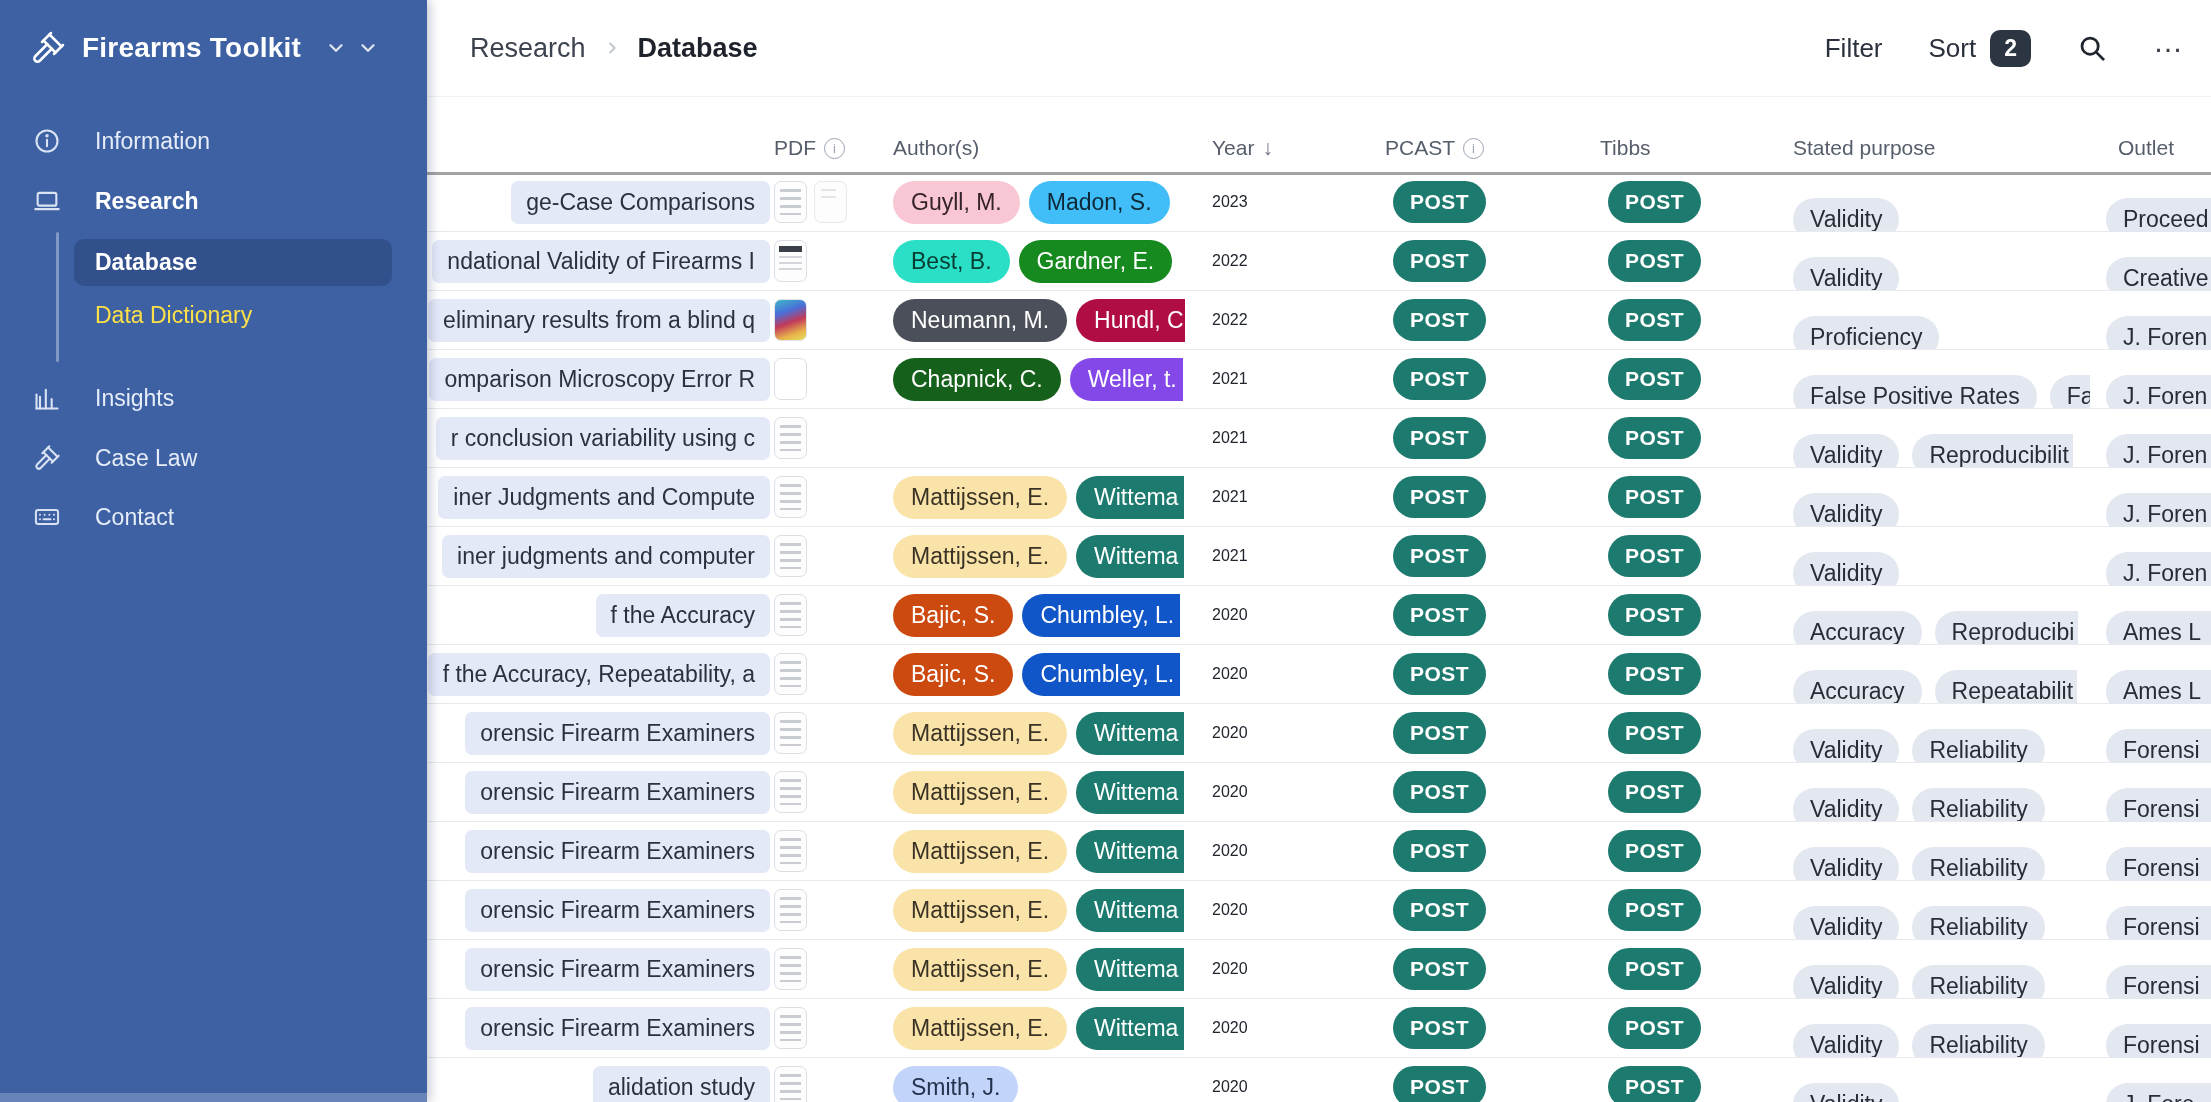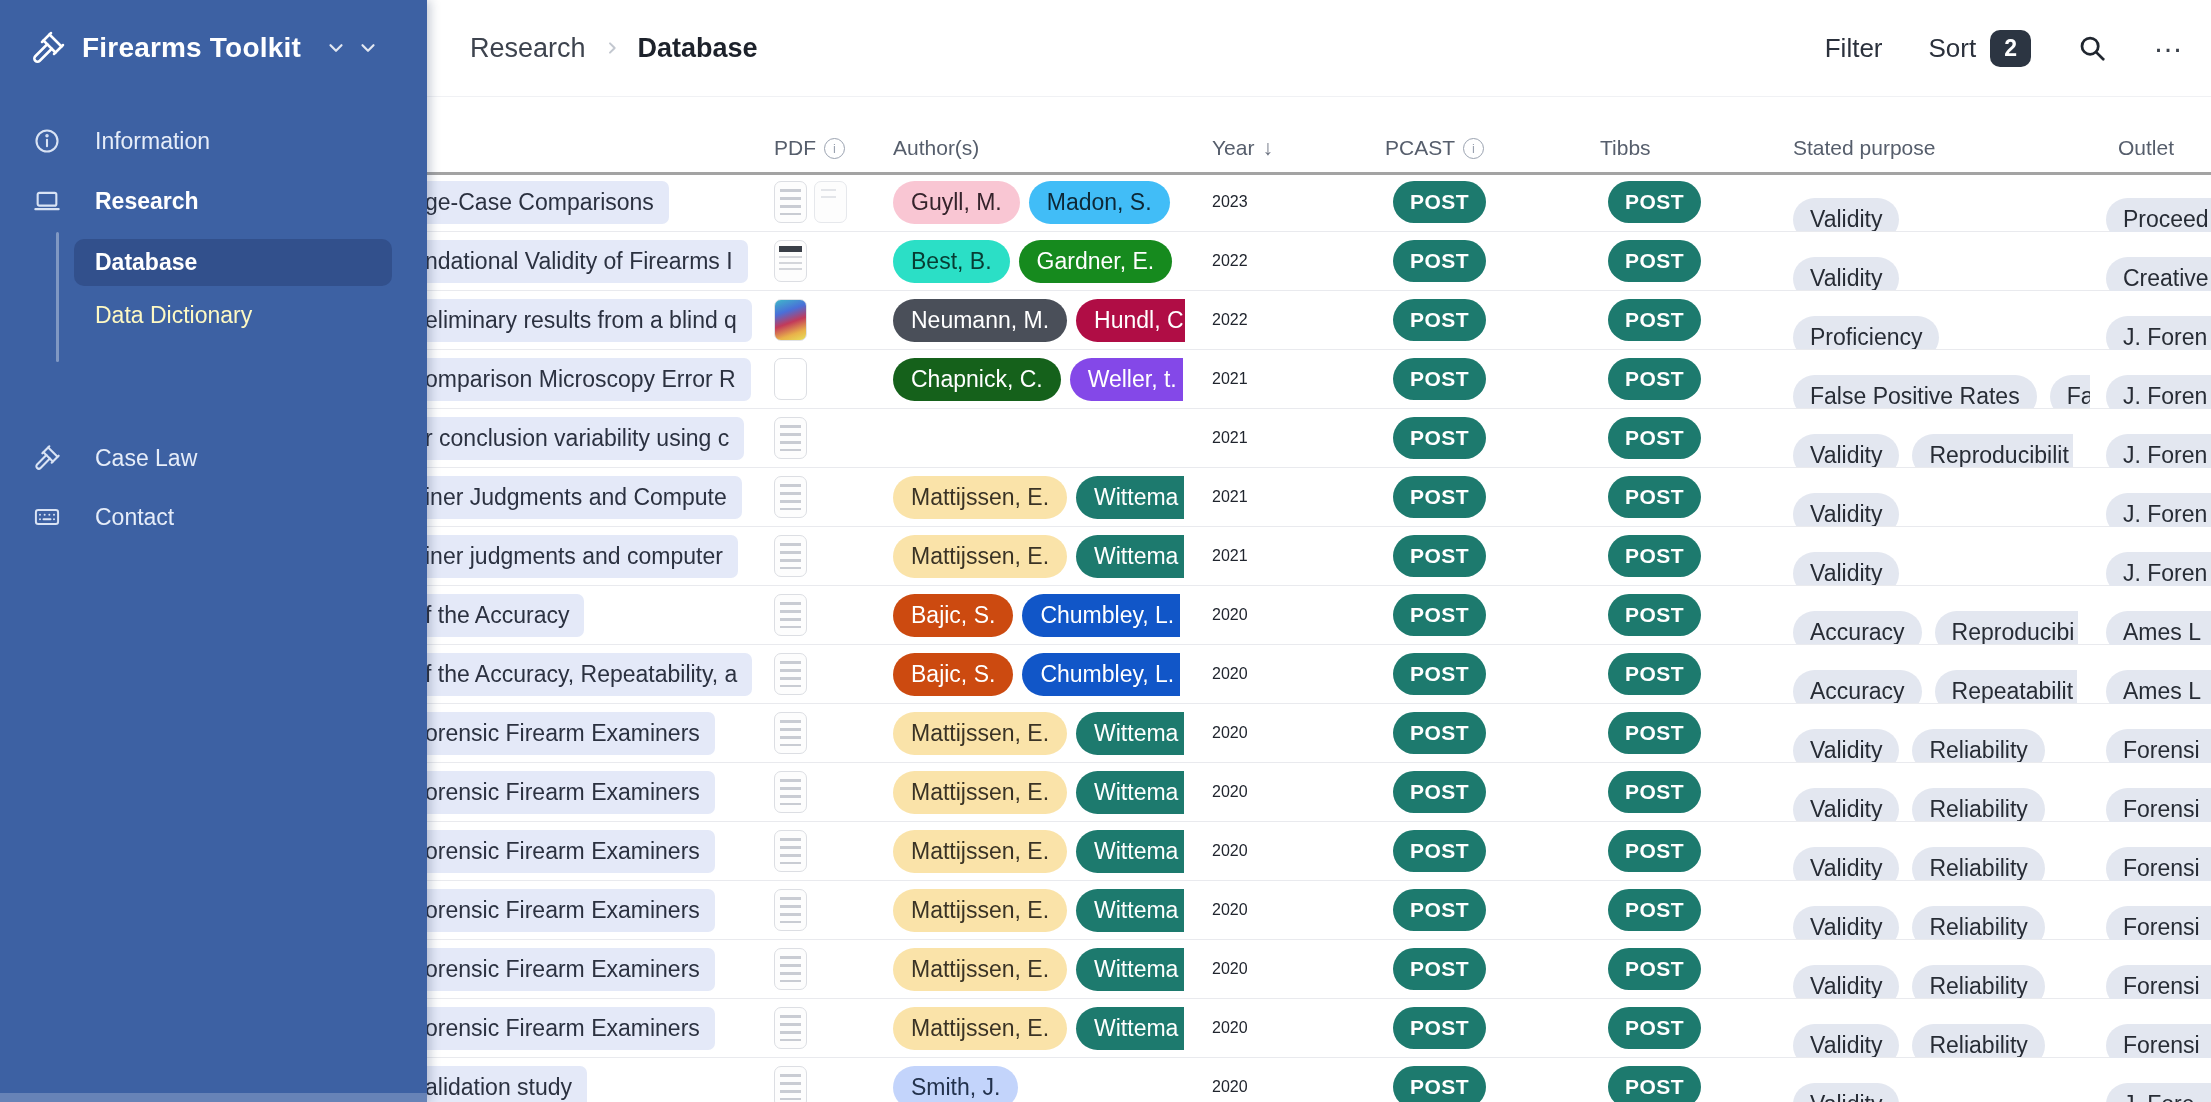--- a/index.html
+++ b/index.html
@@ -19,42 +19,42 @@
   .sb-title{font-size:28px;font-weight:bold;letter-spacing:.2px;white-space:nowrap;}
   .sb-chevrons{display:flex;gap:10px;margin-left:8px;color:rgba(255,255,255,.85);}
   .sb-chevrons svg{width:22px;height:22px;}
   .nav-item{position:absolute;left:0;width:427px;height:46px;display:flex;align-items:center;color:#e6edf9;font-size:23px;cursor:default;}
   .nav-item .nicon{position:absolute;left:33px;width:28px;height:28px;color:#d9e3f4;}
   .nav-item .nlabel{position:absolute;left:95px;white-space:nowrap;}
   .nav-bold .nlabel{font-weight:bold;color:#ffffff;}
   .nav-sub .nlabel{left:95px;}
   .nav-active-pill{position:absolute;left:74px;top:239px;width:318px;height:47px;background:#32508c;border-radius:10px;}
   .nav-active .nlabel{font-weight:bold;color:#ffffff;}
-  .nav-dim .nlabel{color:#fef9c3;}
+  .nav-dim .nlabel{color:#fde047;}
   .sub-line{position:absolute;left:56px;top:232px;width:3px;height:130px;background:rgba(255,255,255,.35);border-radius:2px;}
   
   .topbar{position:absolute;left:0;top:0;width:2211px;height:96px;background:#fff;border-bottom:1px solid #f0f1f4;z-index:20;}
   .breadcrumb{position:absolute;left:470px;top:0;height:96px;display:flex;align-items:center;gap:18px;font-size:27px;color:#3d434e;}
   .breadcrumb .crumb-sep{color:#c2c7cf;width:16px;height:16px;}
   .breadcrumb .crumb-current{font-weight:bold;color:#1d222b;}
   .top-actions{position:absolute;right:26px;top:0;height:96px;display:flex;align-items:center;gap:46px;}
   .ta-text{font-size:26px;color:#2b313c;cursor:pointer;}
   .sort-group{display:flex;align-items:center;gap:14px;cursor:pointer;}
   .sort-badge{background:#2c3542;color:#fff;font-weight:bold;font-size:23px;border-radius:10px;padding:5px 14px;}
   .icon-btn{width:30px;height:30px;color:#20262f;cursor:pointer;}
   .ellipsis-btn{font-size:30px;color:#3a404a;letter-spacing:2px;cursor:pointer;line-height:10px;padding-bottom:12px;}
   
   .thead{position:absolute;left:0;top:132px;width:2211px;height:40px;border-bottom:3px solid #a3a3a3;font-size:21px;color:#565e6c;z-index:5;}
   .th{position:absolute;top:4px;display:flex;align-items:center;gap:8px;white-space:nowrap;}
   .info-i{display:inline-flex;align-items:center;justify-content:center;width:19px;height:19px;border:1.5px solid #9aa2b0;border-radius:50%;font-size:13px;color:#9aa2b0;font-style:normal;}
   .sort-arrow{font-size:21px;color:#6b7280;}
   .rows{position:absolute;left:0;top:173px;width:2211px;z-index:4;}
   .row{position:relative;width:2211px;height:58px;border-bottom:1px solid #e9eaee;background:#fff;}
   .cell{position:absolute;top:0;height:58px;display:flex;align-items:center;}
-  .title-cell{left:410px;width:360px;overflow:visible;}
+  .title-cell{left:410px;width:360px;overflow:visible;justify-content:flex-end;}
   .title-chip{background:#e4e9f8;border-radius:7px;padding:8px 15px;font-size:23px;color:#2b3140;white-space:nowrap;}
   .pdf-cell{left:774px;width:110px;gap:7px;}
   .pdficon{width:31px;height:40px;border:1.5px solid #dcdee3;border-radius:7px;background:#fdfdfd;position:relative;overflow:hidden;flex-shrink:0;}
   .pdficon.doc::before{content:"";position:absolute;left:5px;right:5px;top:7px;height:26px;
     background:repeating-linear-gradient(#c9ccd3 0 3px, transparent 3px 8px);}
   .pdficon.doc-dark::before{content:"";position:absolute;left:4px;right:4px;top:5px;height:6px;background:#3a3f48;}
   .pdficon.doc-dark::after{content:"";position:absolute;left:4px;right:4px;top:15px;height:18px;
     background:repeating-linear-gradient(#d4d6db 0 2px, transparent 2px 6px);}
   .pdficon.doc-faint{border-color:#e6e8ec;}
   .pdficon.doc-faint::before{content:"";position:absolute;left:6px;right:10px;top:7px;height:14px;
@@ -591,20 +591,30 @@
   </div>
 
   <div class="nav-item nav-sub nav-active" style="top:239px">
     <span class="nlabel">Database</span>
   </div>
 
   <div class="nav-item nav-sub nav-dim" style="top:292px">
     <span class="nlabel">Data Dictionary</span>
   </div>
 
+  <div class="nav-item" style="top:375px">
+    <svg class="nicon" viewBox="0 0 24 24" fill="none" stroke="currentColor" stroke-width="1.8" stroke-linecap="round">
+        <path d="M3 21h18"></path>
+        <path d="M6 21V11"></path>
+        <path d="M11 21V5"></path>
+        <path d="M16 21v-8"></path>
+        <path d="M3 21V9"></path>
+      </svg>
+    <span class="nlabel">Insights</span>
+  </div>
 
   <div class="nav-item" style="top:435px">
     <svg class="nicon" viewBox="0 0 24 24" fill="none" stroke="currentColor" stroke-width="1.8" stroke-linecap="round" stroke-linejoin="round">
         <path d="m14.5 12.5-8 8a2.12 2.12 0 1 1-3-3l8-8"></path>
         <path d="m16 16 6-6"></path>
         <path d="m8 8 6-6"></path>
         <path d="m9 7 8 8"></path>
         <path d="m21 11-8-8"></path>
       </svg>
     <span class="nlabel">Case Law</span>

